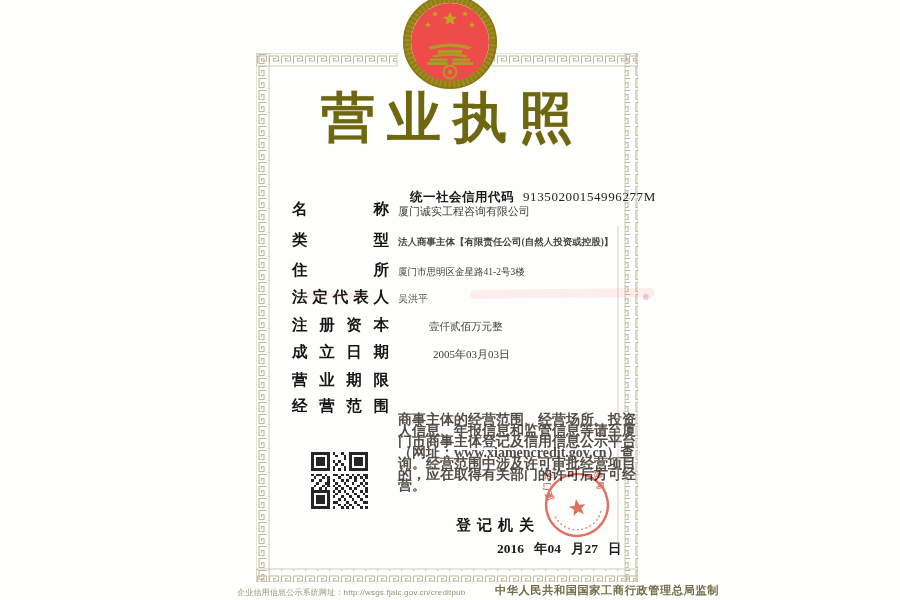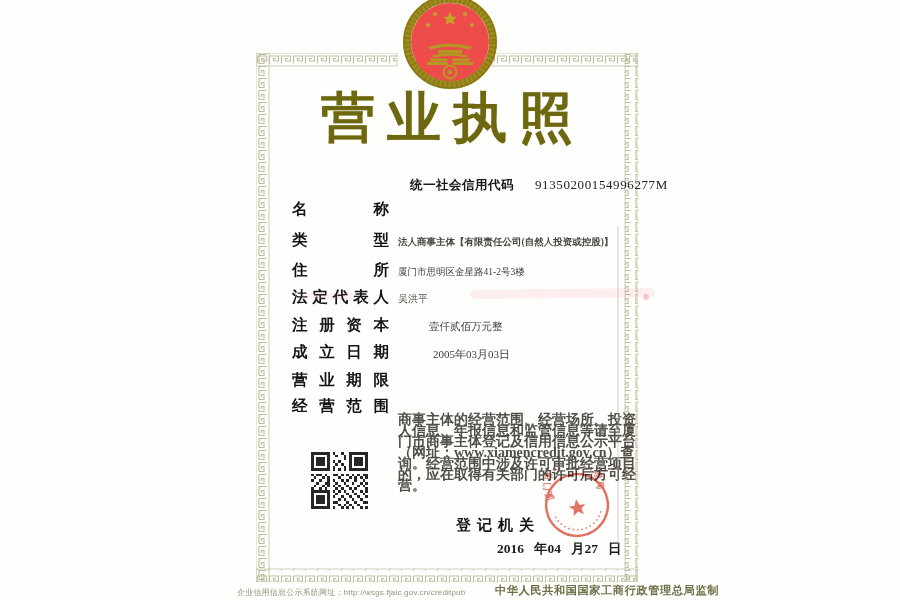--- a/index.html
+++ b/index.html
@@ -13,23 +13,23 @@
   
   .emblem{position:absolute;left:397px;top:0px;width:106px;height:90px;}
 
   
   .title-wrap{position:absolute;left:256px;top:88px;width:382px;display:flex;justify-content:center;}
   .title-chars{display:flex;justify-content:space-between;width:252px;
                font-size:54px;font-weight:bold;color:#6d680f;line-height:1.1;
                text-shadow:0 0 1px rgba(109,104,15,.4);}
 
   
-  .credit-line{position:absolute;left:410px;top:177px;display:flex;gap:21px;align-items:baseline;text-align:center;}
+  .credit-line{position:absolute;left:410px;top:177px;display:flex;gap:9px;align-items:baseline;text-align:center;}
   .credit-label{font-size:12.5px;font-weight:bold;color:#191919;letter-spacing:.5px;}
-  .credit-value{font-size:13px;font-family:"Liberation Serif",serif;color:#232323;letter-spacing:.6px;}
+  .credit-value{font-size:13px;font-family:"Liberation Serif",serif;color:#232323;letter-spacing:.6px;margin-top:12px;}
 
   
   .fields{position:absolute;left:292px;top:200px;width:340px;height:215px;}
   .row{position:absolute;left:0;display:flex;align-items:flex-start;}
   .row.r1{top:0;}  .row.r2{top:31px;} .row.r3{top:61px;} .row.r4{top:88px;}
   .row.r5{top:116px;} .row.r6{top:143px;} .row.r7{top:171px;} .row.r8{top:197px;}
   .flabel{display:flex;justify-content:space-between;width:97px;flex:0 0 97px;
           font-size:15.5px;font-weight:bold;color:#151515;line-height:1.15;}
   .fvalue{margin-left:9px;font-family:"Liberation Serif",serif;color:#3c3c38;white-space:nowrap;}
   .r1 .fvalue{font-size:11px;padding-top:4px;}
@@ -139,20 +139,21 @@
     <span class="credit-label">统一社会信用代码</span>
     <span class="credit-value">91350200154996277M</span>
   </div>
 
   <div class="fields">
     <div class="row r1">
       <div class="flabel">
           <span>名</span>
           <span>称</span>
         </div>
+      <div class="fvalue">厦门诚实工程咨询有限公司</div>
     </div>
     <div class="row r2">
       <div class="flabel">
           <span>类</span>
           <span>型</span>
         </div>
       <div class="fvalue">法人商事主体【有限责任公司(自然人投资或控股)】</div>
     </div>
     <div class="row r3">
       <div class="flabel">

